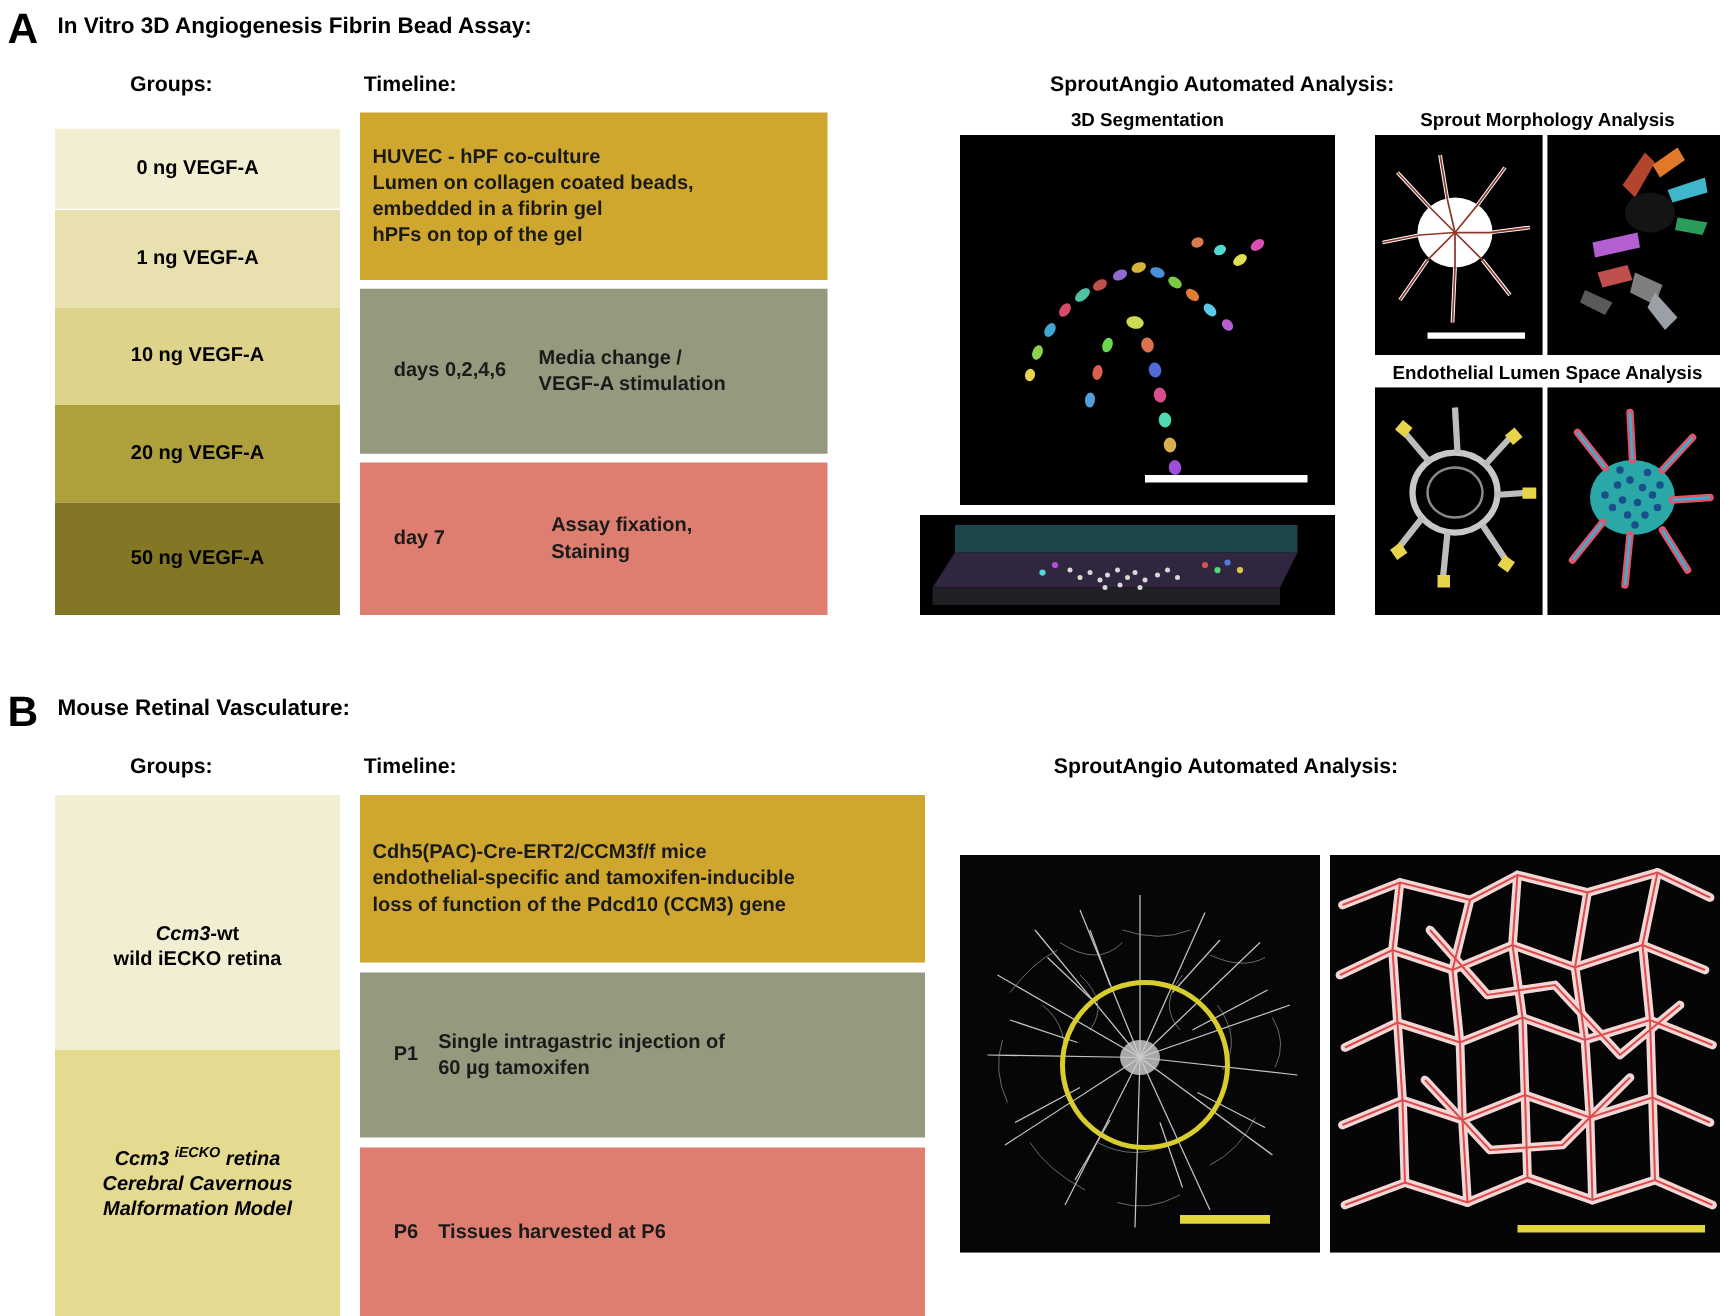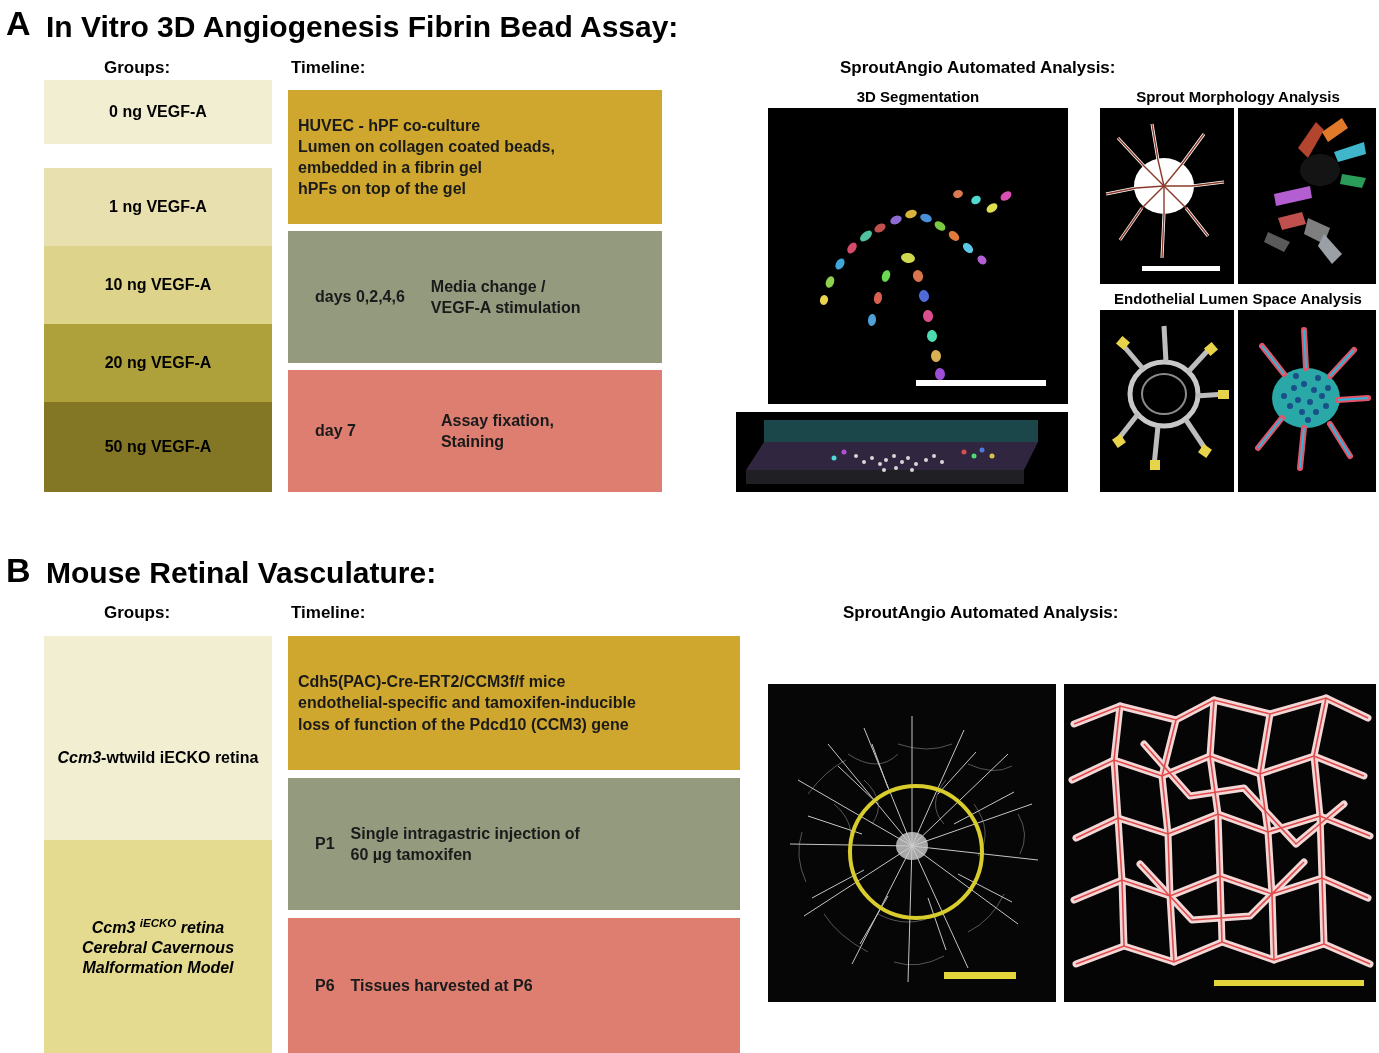--- a/index.html
+++ b/index.html
@@ -16,21 +16,21 @@
     overflow: hidden;
   }
   .panel-letter {
     position: absolute;
     font-size: 34px;
     font-weight: bold;
     font-family: "Liberation Sans", sans-serif;
   }
   .panel-title {
     position: absolute;
-    font-size: 30px;
+    font-size: 18px;
     font-weight: bold;
     font-family: "Liberation Sans", sans-serif;
     white-space: nowrap;
   }
   .col-head {
     position: absolute;
     font-size: 17px;
     font-weight: bold;
     white-space: nowrap;
   }
@@ -83,21 +83,21 @@
 </head>
 <body>
 
 <div class="panel-letter" style="left:6px; top:4px;">A</div>
 <div class="panel-title" style="left:46px; top:10px;">In Vitro 3D Angiogenesis Fibrin Bead Assay:</div>
 
 <div class="col-head" style="left:104px; top:58px;">Groups:</div>
 <div class="col-head" style="left:291px; top:58px;">Timeline:</div>
 <div class="col-head" style="left:840px; top:58px;">SproutAngio Automated Analysis:</div>
 
-<div class="group-box" style="left:44px; top:80px; width:228px; height:64px; background:#f2eed2;">
+<div class="group-box" style="left:44px; top:103px; width:228px; height:64px; background:#f2eed2;">
   <span>0 ng VEGF-A</span>
 </div>
 <div class="group-box" style="left:44px; top:168px; width:228px; height:78px; background:#e8e0ae;">
   <span>1 ng VEGF-A</span>
 </div>
 <div class="group-box" style="left:44px; top:246px; width:228px; height:78px; background:#ded38a;">
   <span>10 ng VEGF-A</span>
 </div>
 <div class="group-box" style="left:44px; top:324px; width:228px; height:78px; background:#aea03b;">
   <span>20 ng VEGF-A</span>
@@ -316,21 +316,21 @@
   </svg>
 </div>
 
 <div class="panel-letter" style="left:6px; top:551px;">B</div>
 <div class="panel-title" style="left:46px; top:556px;">Mouse Retinal Vasculature:</div>
 
 <div class="col-head" style="left:104px; top:603px;">Groups:</div>
 <div class="col-head" style="left:291px; top:603px;">Timeline:</div>
 <div class="col-head" style="left:843px; top:603px;">SproutAngio Automated Analysis:</div>
 
-<div class="group-box" style="left:44px; top:636px; width:228px; height:244px; background:#f2eed2; ">
+<div class="group-box" style="left:44px; top:636px; width:228px; height:244px; background:#f2eed2; flex-direction:column;">
   <div><span class="ital">Ccm3</span><span>-wt</span></div>
   <div>wild iECKO retina</div>
 </div>
 
 <div class="group-box" style="left:44px; top:840px; width:228px; height:213px; background:#e4da90; flex-direction:column;">
   <div class="ital">
     <span>Ccm3 <span class="sub">iECKO</span> retina</span>
   </div>
   <div class="ital">Cerebral Cavernous</div>
   <div class="ital">Malformation Model</div>

